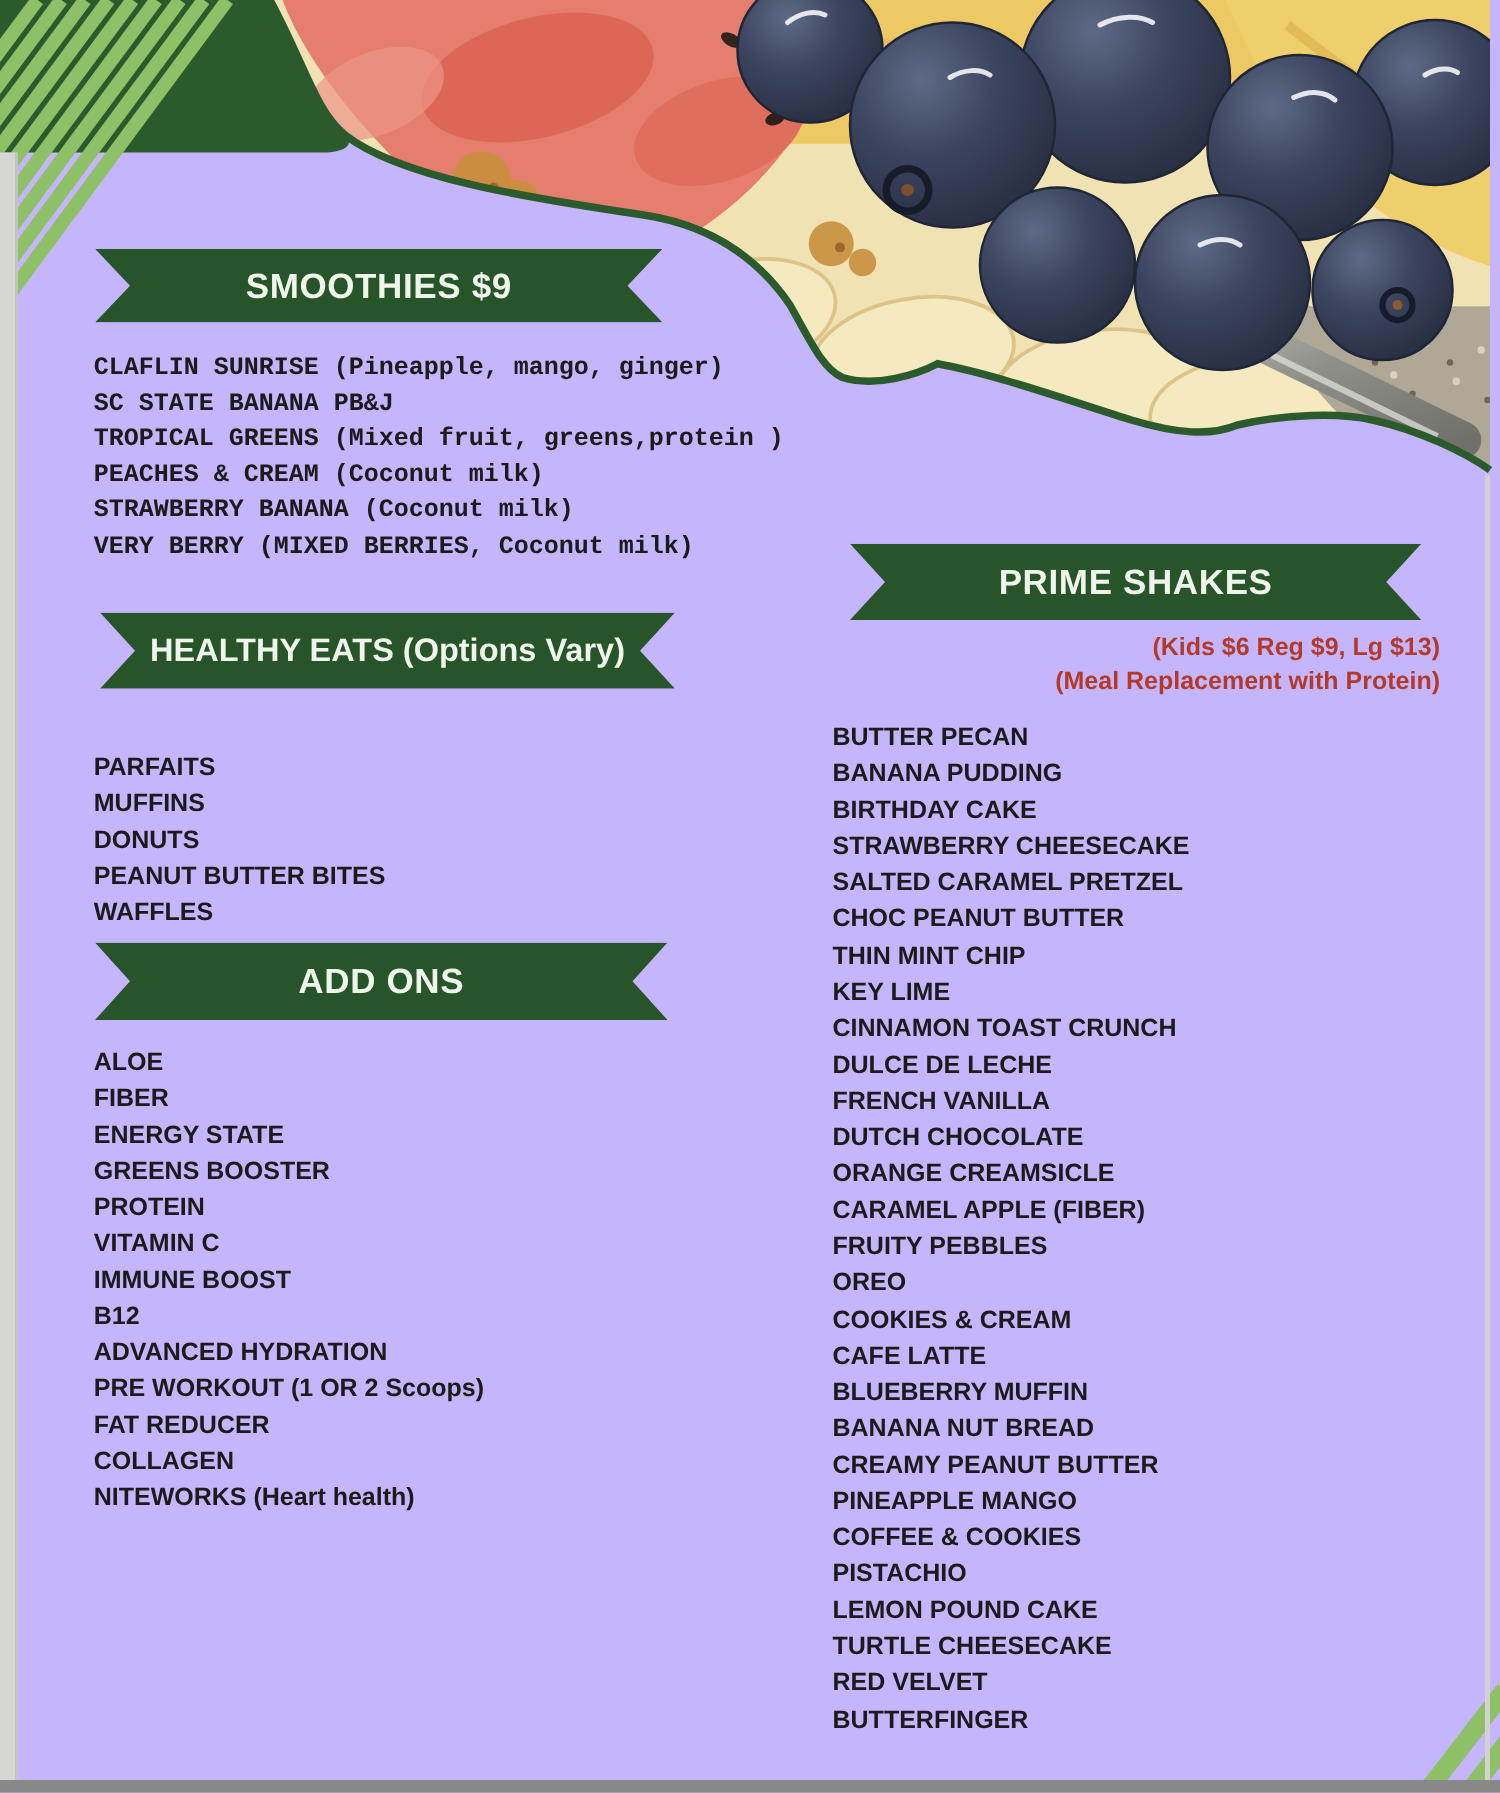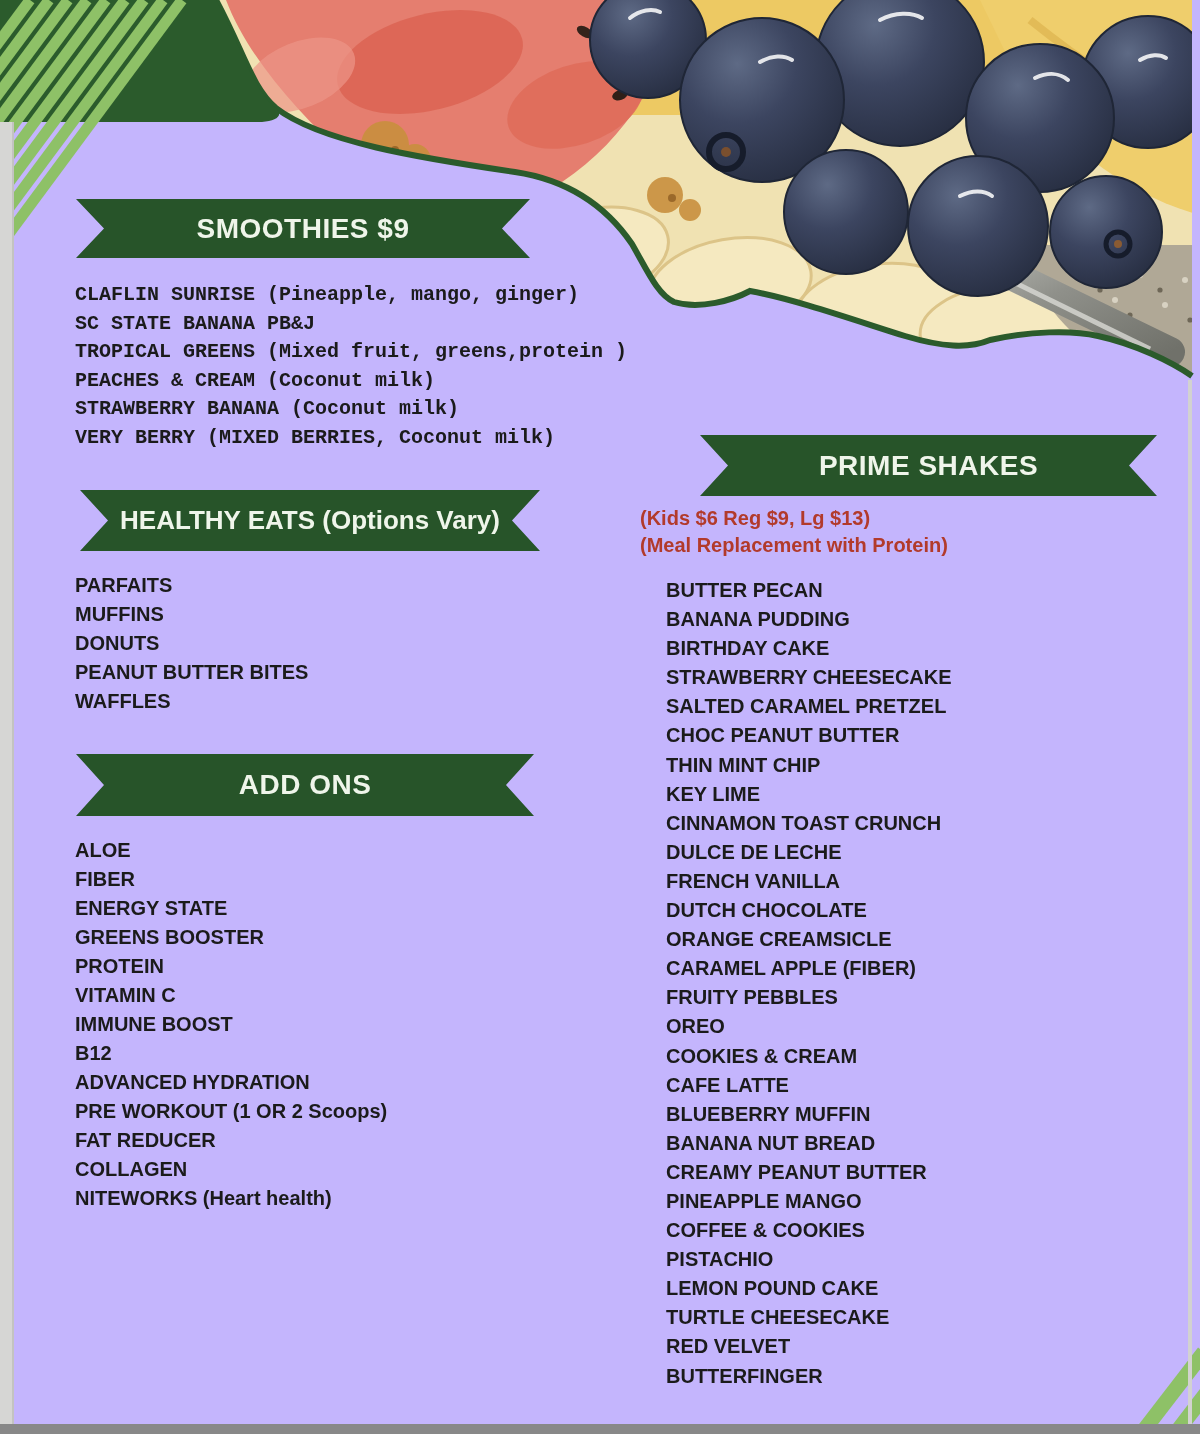--- a/index.html
+++ b/index.html
@@ -27,21 +27,21 @@
   }
   #banner-healthy span{font-size:26px;letter-spacing:0;}
   
   .menu-list{
     position:absolute;z-index:3;margin:0;padding:0;list-style:none;
     font-weight:bold;font-size:20px;line-height:29px;color:#1B1B1B;white-space:nowrap;
   }
   #list-smoothies{line-height:28.5px;}
   #list-shakes{line-height:29.1px;}
   .shake-notes{
-    position:absolute;z-index:3;left:640px;top:505px;width:512px;text-align:left;
+    position:absolute;z-index:3;left:640px;top:505px;width:512px;text-align:right;
     color:#B23A2B;font-weight:bold;font-size:20px;line-height:27px;
   }
 </style>
 </head>
 <body>
 
 <div id="page">
 
   <svg id="hero" width="1200" height="470" viewBox="0 0 1200 470" role="img" aria-label="Fruit bowl topped with blueberries, banana slices, watermelon, pineapple and honey in a glass bowl">
     <defs>
@@ -199,21 +199,21 @@
       <li>SC STATE BANANA PB&amp;J</li>
       <li>TROPICAL GREENS (Mixed fruit, greens,protein )</li>
       <li>PEACHES &amp; CREAM (Coconut milk)</li>
       <li>STRAWBERRY BANANA (Coconut milk)</li>
       <li>VERY BERRY (MIXED BERRIES, Coconut milk)</li>
     </ul>
 
   <div class="banner" id="banner-healthy" style="left:80px;top:490px;width:460px;height:61px;">
     <span>HEALTHY EATS (Options Vary)</span>
   </div>
-  <ul class="menu-list" id="list-healthy" style="left:75px;top:571px;">
+  <ul class="menu-list" id="list-healthy" style="left:75px;top:600px;">
       <li>PARFAITS</li>
       <li>MUFFINS</li>
       <li>DONUTS</li>
       <li>PEANUT BUTTER BITES</li>
       <li>WAFFLES</li>
     </ul>
 
   <div class="banner" id="banner-addons" style="left:76px;top:754px;width:458px;height:62px;text-align:right;">
     <span>ADD ONS</span>
   </div>
@@ -226,21 +226,21 @@
       <li>VITAMIN C</li>
       <li>IMMUNE BOOST</li>
       <li>B12</li>
       <li>ADVANCED HYDRATION</li>
       <li>PRE WORKOUT (1 OR 2 Scoops)</li>
       <li>FAT REDUCER</li>
       <li>COLLAGEN</li>
       <li>NITEWORKS (Heart health)</li>
     </ul>
 
-  <div class="banner" id="banner-shakes" style="left:700px;top:435px;width:457px;height:61px;">
+  <div class="banner" id="banner-shakes" style="left:680px;top:435px;width:457px;height:61px;">
     <span>PRIME SHAKES</span>
   </div>
   <div class="shake-notes">
     <div>(Kids $6 Reg $9, Lg $13)</div>
     <div>(Meal Replacement with Protein)</div>
   </div>
   <ul class="menu-list" id="list-shakes" style="left:666px;top:576px;">
       <li>BUTTER PECAN</li>
       <li>BANANA PUDDING</li>
       <li>BIRTHDAY CAKE</li>

